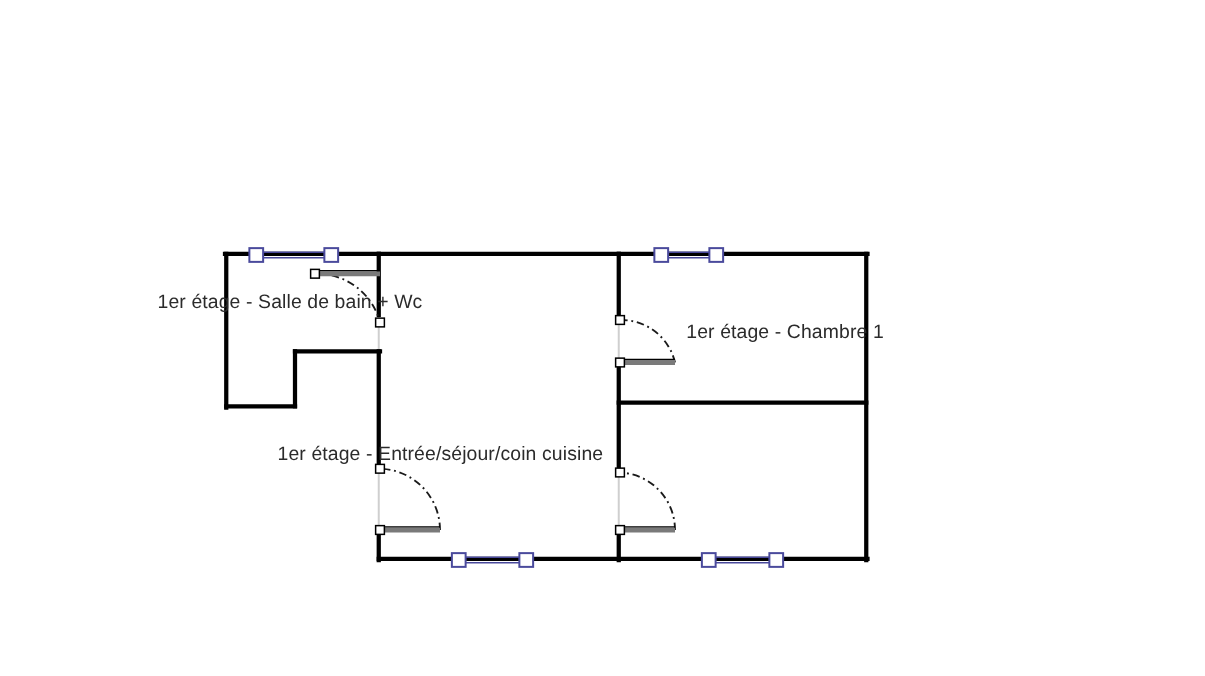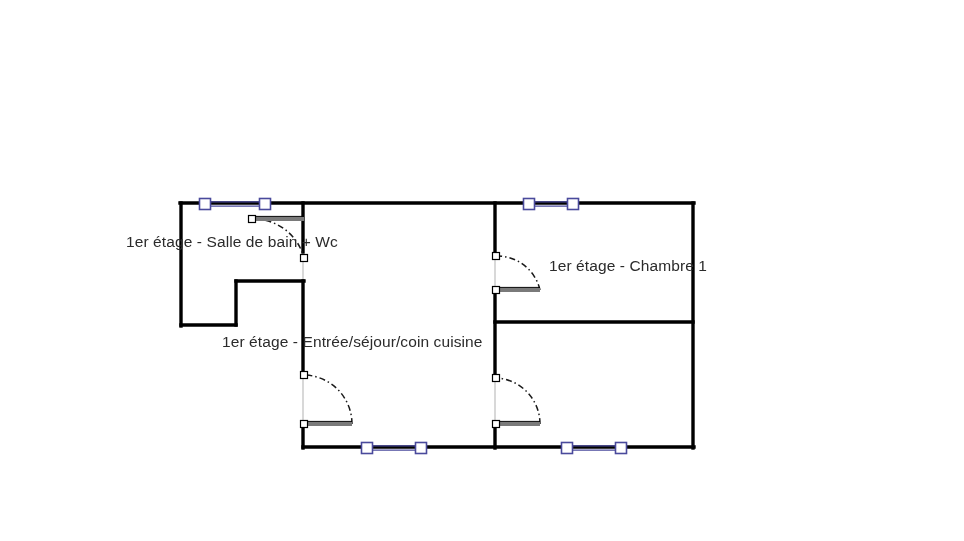--- a/index.html
+++ b/index.html
@@ -119,16 +119,16 @@
           <line x1="567" y1="445.8" x2="621" y2="445.8" stroke="#4a4a9c" stroke-width="1.3"></line>
           <line x1="567" y1="450.2" x2="621" y2="450.2" stroke="#4a4a9c" stroke-width="1.3"></line>
           <rect x="561.5" y="442.5" width="11" height="11" fill="#ffffff" stroke="#4a4a9c" stroke-width="1.6"></rect>
           <rect x="615.5" y="442.5" width="11" height="11" fill="#ffffff" stroke="#4a4a9c" stroke-width="1.6"></rect>
         </g>
       </g>
 
   </svg>
 
   <div class="room-label" style="left: 126px; top: 234px;">1er étage - Salle de bain + Wc</div>
-  <div class="room-label" style="left: 222px; top: 334px;">1er étage - Entrée/séjour/coin cuisine</div>
+  <div class="room-label" style="left: 222px; top: 356px;">1er étage - Entrée/séjour/coin cuisine</div>
   <div class="room-label" style="left: 503px; top: 258px; margin-left: 46px;">1er étage - Chambre 1</div>
 
 </div>
 
 </body></html>

